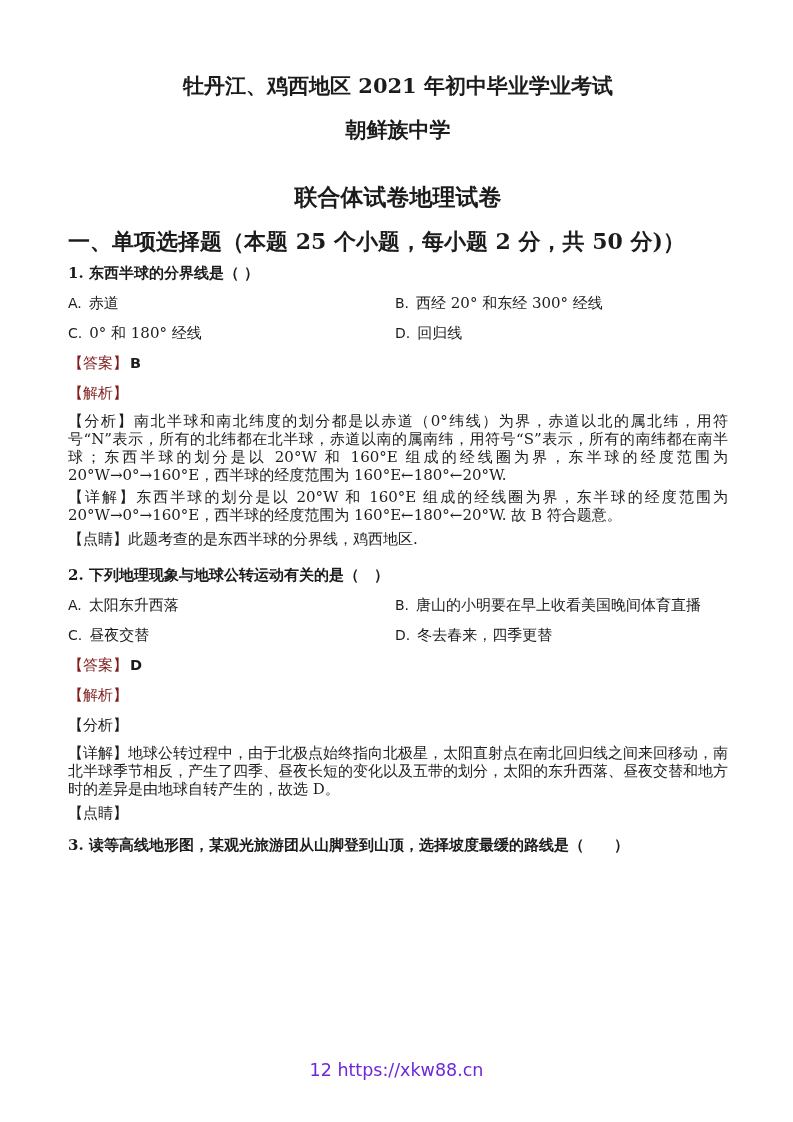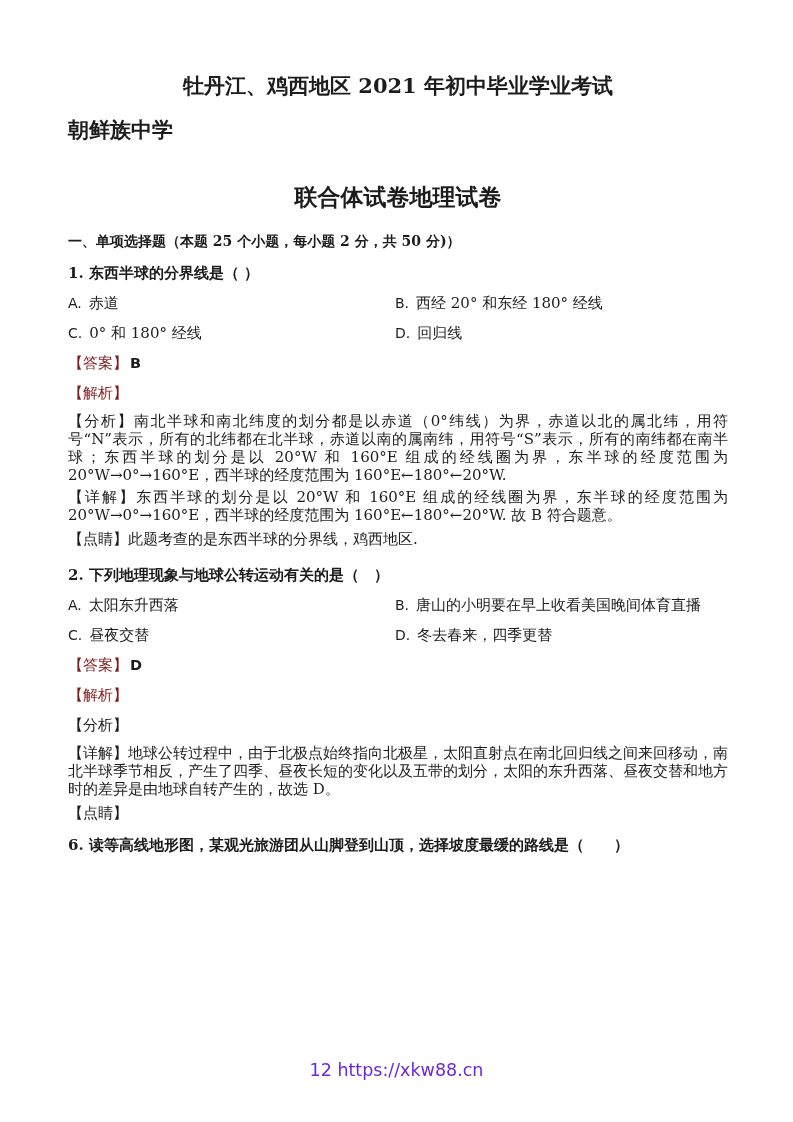--- a/index.html
+++ b/index.html
@@ -25,32 +25,32 @@
     font-size: 21px;
     line-height: 28px;
     font-weight: bold;
     text-align: center;
   }
   .title2 {
     margin: 16px 0 0;
     font-size: 21px;
     line-height: 28px;
     font-weight: bold;
-    text-align: left;
+    text-align: center;
   }
   .subtitle {
     margin: 38px 0 12px;
     font-size: 23px;
     line-height: 30px;
     font-weight: bold;
     text-align: center;
   }
   .section-heading {
     margin: 18px 0 0;
-    font-size: 14px;
+    font-size: 22px;
     line-height: 22px;
     font-weight: bold;
   }
   .line {
     margin: 0;
     font-size: 15px;
     line-height: 30px;
   }
   .stem { margin-top: 6px; font-weight: bold; }
   .stem-q3 { margin-top: 2px; }
@@ -99,21 +99,21 @@
     <p class="title1">牡丹江、鸡西地区 2021 年初中毕业学业考试</p>
     <p class="title2">朝鲜族中学</p>
     <p class="subtitle">联合体试卷地理试卷</p>
 
     <p class="section-heading">一、单项选择题（本题 25 个小题，每小题 2 分，共 50 分)）</p>
 
     <div>
       <p class="line stem">1. 东西半球的分界线是（ ）</p>
       <div class="options">
         <p class="option"><span class="opt-label">A.</span><span>赤道</span></p>
-        <p class="option"><span class="opt-label">B.</span><span>西经 20° 和东经 180° 经线</span></p>
+        <p class="option"><span class="opt-label">B.</span><span>西经 20° 和东经 300° 经线</span></p>
         <p class="option"><span class="opt-label">C.</span><span>0° 和 180° 经线</span></p>
         <p class="option"><span class="opt-label">D.</span><span>回归线</span></p>
       </div>
       <p class="line"><span class="blue">【答案】</span><span class="answer-letter">B</span></p>
       <p class="line"><span class="blue">【解析】</span></p>
       <p class="para">【分析】南北半球和南北纬度的划分都是以赤道（0°纬线）为界，赤道以北的属北纬，用符号“N”表示，所有的北纬都在北半球，赤道以南的属南纬，用符号“S”表示，所有的南纬都在南半球；东西半球的划分是以 20°W 和 160°E 组成的经线圈为界，东半球的经度范围为 20°W→0°→160°E，西半球的经度范围为 160°E←180°←20°W.</p>
       <p class="para big-gap">【详解】东西半球的划分是以 20°W 和 160°E 组成的经线圈为界，东半球的经度范围为 20°W→0°→160°E，西半球的经度范围为 160°E←180°←20°W. 故 B 符合题意。</p>
       <p class="line">【点睛】此题考查的是东西半球的分界线，鸡西地区.</p>
     </div>
 
@@ -126,19 +126,19 @@
         <p class="option"><span class="opt-label">D.</span><span>冬去春来，四季更替</span></p>
       </div>
       <p class="line"><span class="blue">【答案】</span><span class="answer-letter">D</span></p>
       <p class="line"><span class="blue">【解析】</span></p>
       <p class="line">【分析】</p>
       <p class="para">【详解】地球公转过程中，由于北极点始终指向北极星，太阳直射点在南北回归线之间来回移动，南北半球季节相反，产生了四季、昼夜长短的变化以及五带的划分，太阳的东升西落、昼夜交替和地方时的差异是由地球自转产生的，故选 D。</p>
       <p class="line">【点睛】</p>
     </div>
 
     <div>
-      <p class="line stem stem-q3">6. 读等高线地形图，某观光旅游团从山脚登到山顶，选择坡度最缓的路线是（　　）</p>
+      <p class="line stem stem-q3">3. 读等高线地形图，某观光旅游团从山脚登到山顶，选择坡度最缓的路线是（　　）</p>
     </div>
 
   </div>
 
   <div class="footer">12 https://xkw88.cn</div>
 </div>
 
 </body></html>

